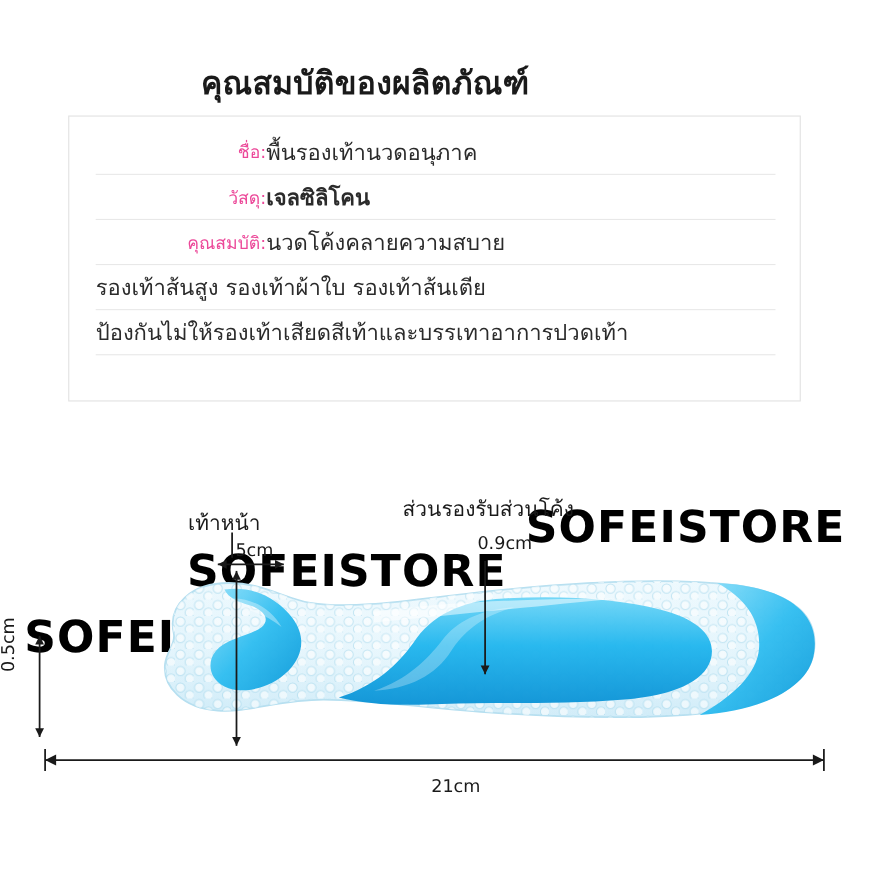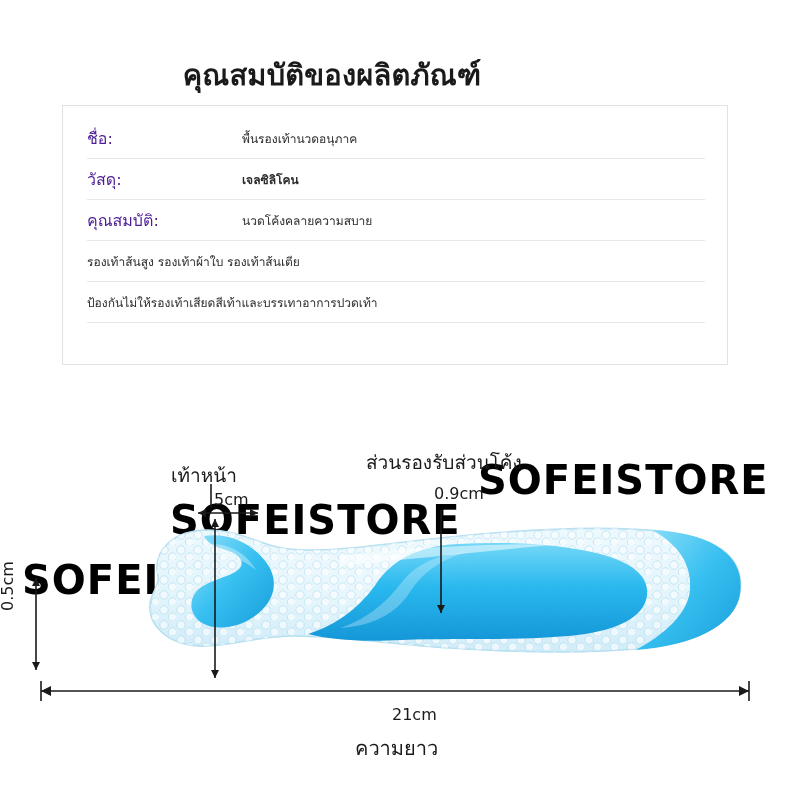--- a/index.html
+++ b/index.html
@@ -57,25 +57,26 @@
     display: flex;
     align-items: center;
   }
   .spec-row:last-child {
     border-bottom: 1px solid #e8e8e8;
   }
   .spec-label {
     width: 155px;
     flex: 0 0 155px;
     font-size: 16px;
-    color: #4c1d95;
-    white-space: nowrap;
+    color: #ec4899;
+    white-space: nowrap;
+    text-align: right;
   }
   .spec-value {
-    font-size: 12px;
+    font-size: 20px;
     color: #2b2b2b;
     white-space: nowrap;
   }
   .spec-value.bold {
     font-weight: bold;
   }
 
   
   .product-section {
     position: absolute;
@@ -319,15 +320,14 @@
     <polygon points="749,296 739,291 739,301" fill="#1a1a1a"></polygon>
   </svg>
 
   <div class="callout callout-forefoot">เท้าหน้า</div>
   <div class="callout callout-arch">ส่วนรองรับส่วนโค้ง</div>
 
   <div class="measure-text m-5cm">5cm</div>
   <div class="measure-text m-09cm">0.9cm</div>
   <div class="measure-text m-05cm">0.5cm</div>
   <div class="measure-text m-21cm">21cm</div>
-  <div class="length-label">ความยาว</div>
 
 </div>
 
 </body></html>

